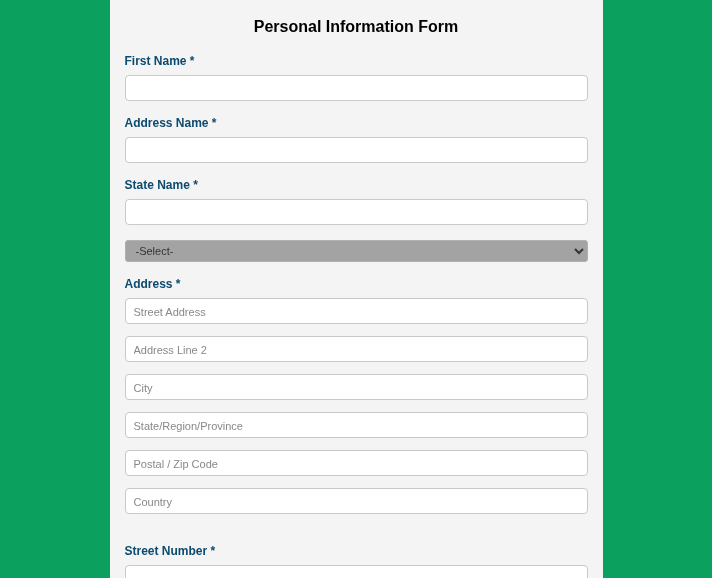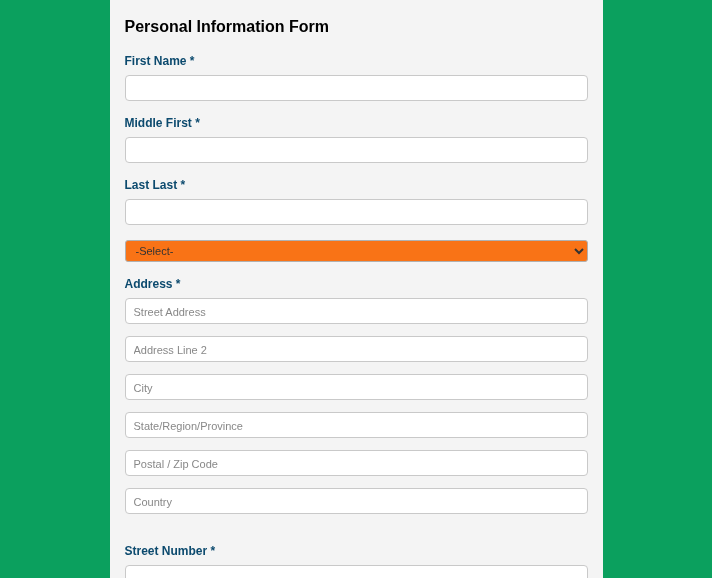--- a/index.html
+++ b/index.html
@@ -18,21 +18,21 @@
       background-color: #f4f4f4;
       width: 493px;
       margin: 0 auto;
       padding: 18px 15px 20px 15px;
       min-height: 578px;
     }
     .form-title {
       font-size: 16px;
       font-weight: bold;
       color: #000;
-      text-align: left;
+      text-align: center;
       margin-bottom: 18px;
     }
     .form-group {
       margin-bottom: 15px;
     }
     .form-label {
       display: block;
       font-size: 12px;
       font-weight: bold;
       color: #0c4a6e;
@@ -52,21 +52,21 @@
     .form-input::placeholder {
       color: #888;
       font-size: 11px;
     }
     .form-select {
       width: 100%;
       height: 22px;
       padding: 2px 6px;
       font-size: 11px;
       color: #333;
-      background-color: #f97316;
+      background-color: #a3a3a3;
       border: 1px solid #b0b0b0;
       border-radius: 3px;
       outline: none;
     }
     .address-group .form-input {
       margin-bottom: 12px;
     }
     .address-group .form-input:last-child {
       margin-bottom: 15px;
     }
@@ -79,26 +79,26 @@
 
 <div class="form-container">
   <h2 class="form-title">Personal Information Form</h2>
 
   <div class="form-group">
     <label class="form-label">First Name *</label>
     <input type="text" class="form-input" style="">
   </div>
 
   <div class="form-group">
-    <label class="form-label">Middle First *</label>
+    <label class="form-label">Address Name *</label>
     <input type="text" class="form-input" style="">
   </div>
 
   <div class="form-group">
-    <label class="form-label">Last Last *</label>
+    <label class="form-label">State Name *</label>
     <input type="text" class="form-input" style="">
   </div>
 
   <div class="form-group">
     <select class="form-select">
       <option>-Select-</option>
     </select>
   </div>
 
   <div class="form-group address-group">

